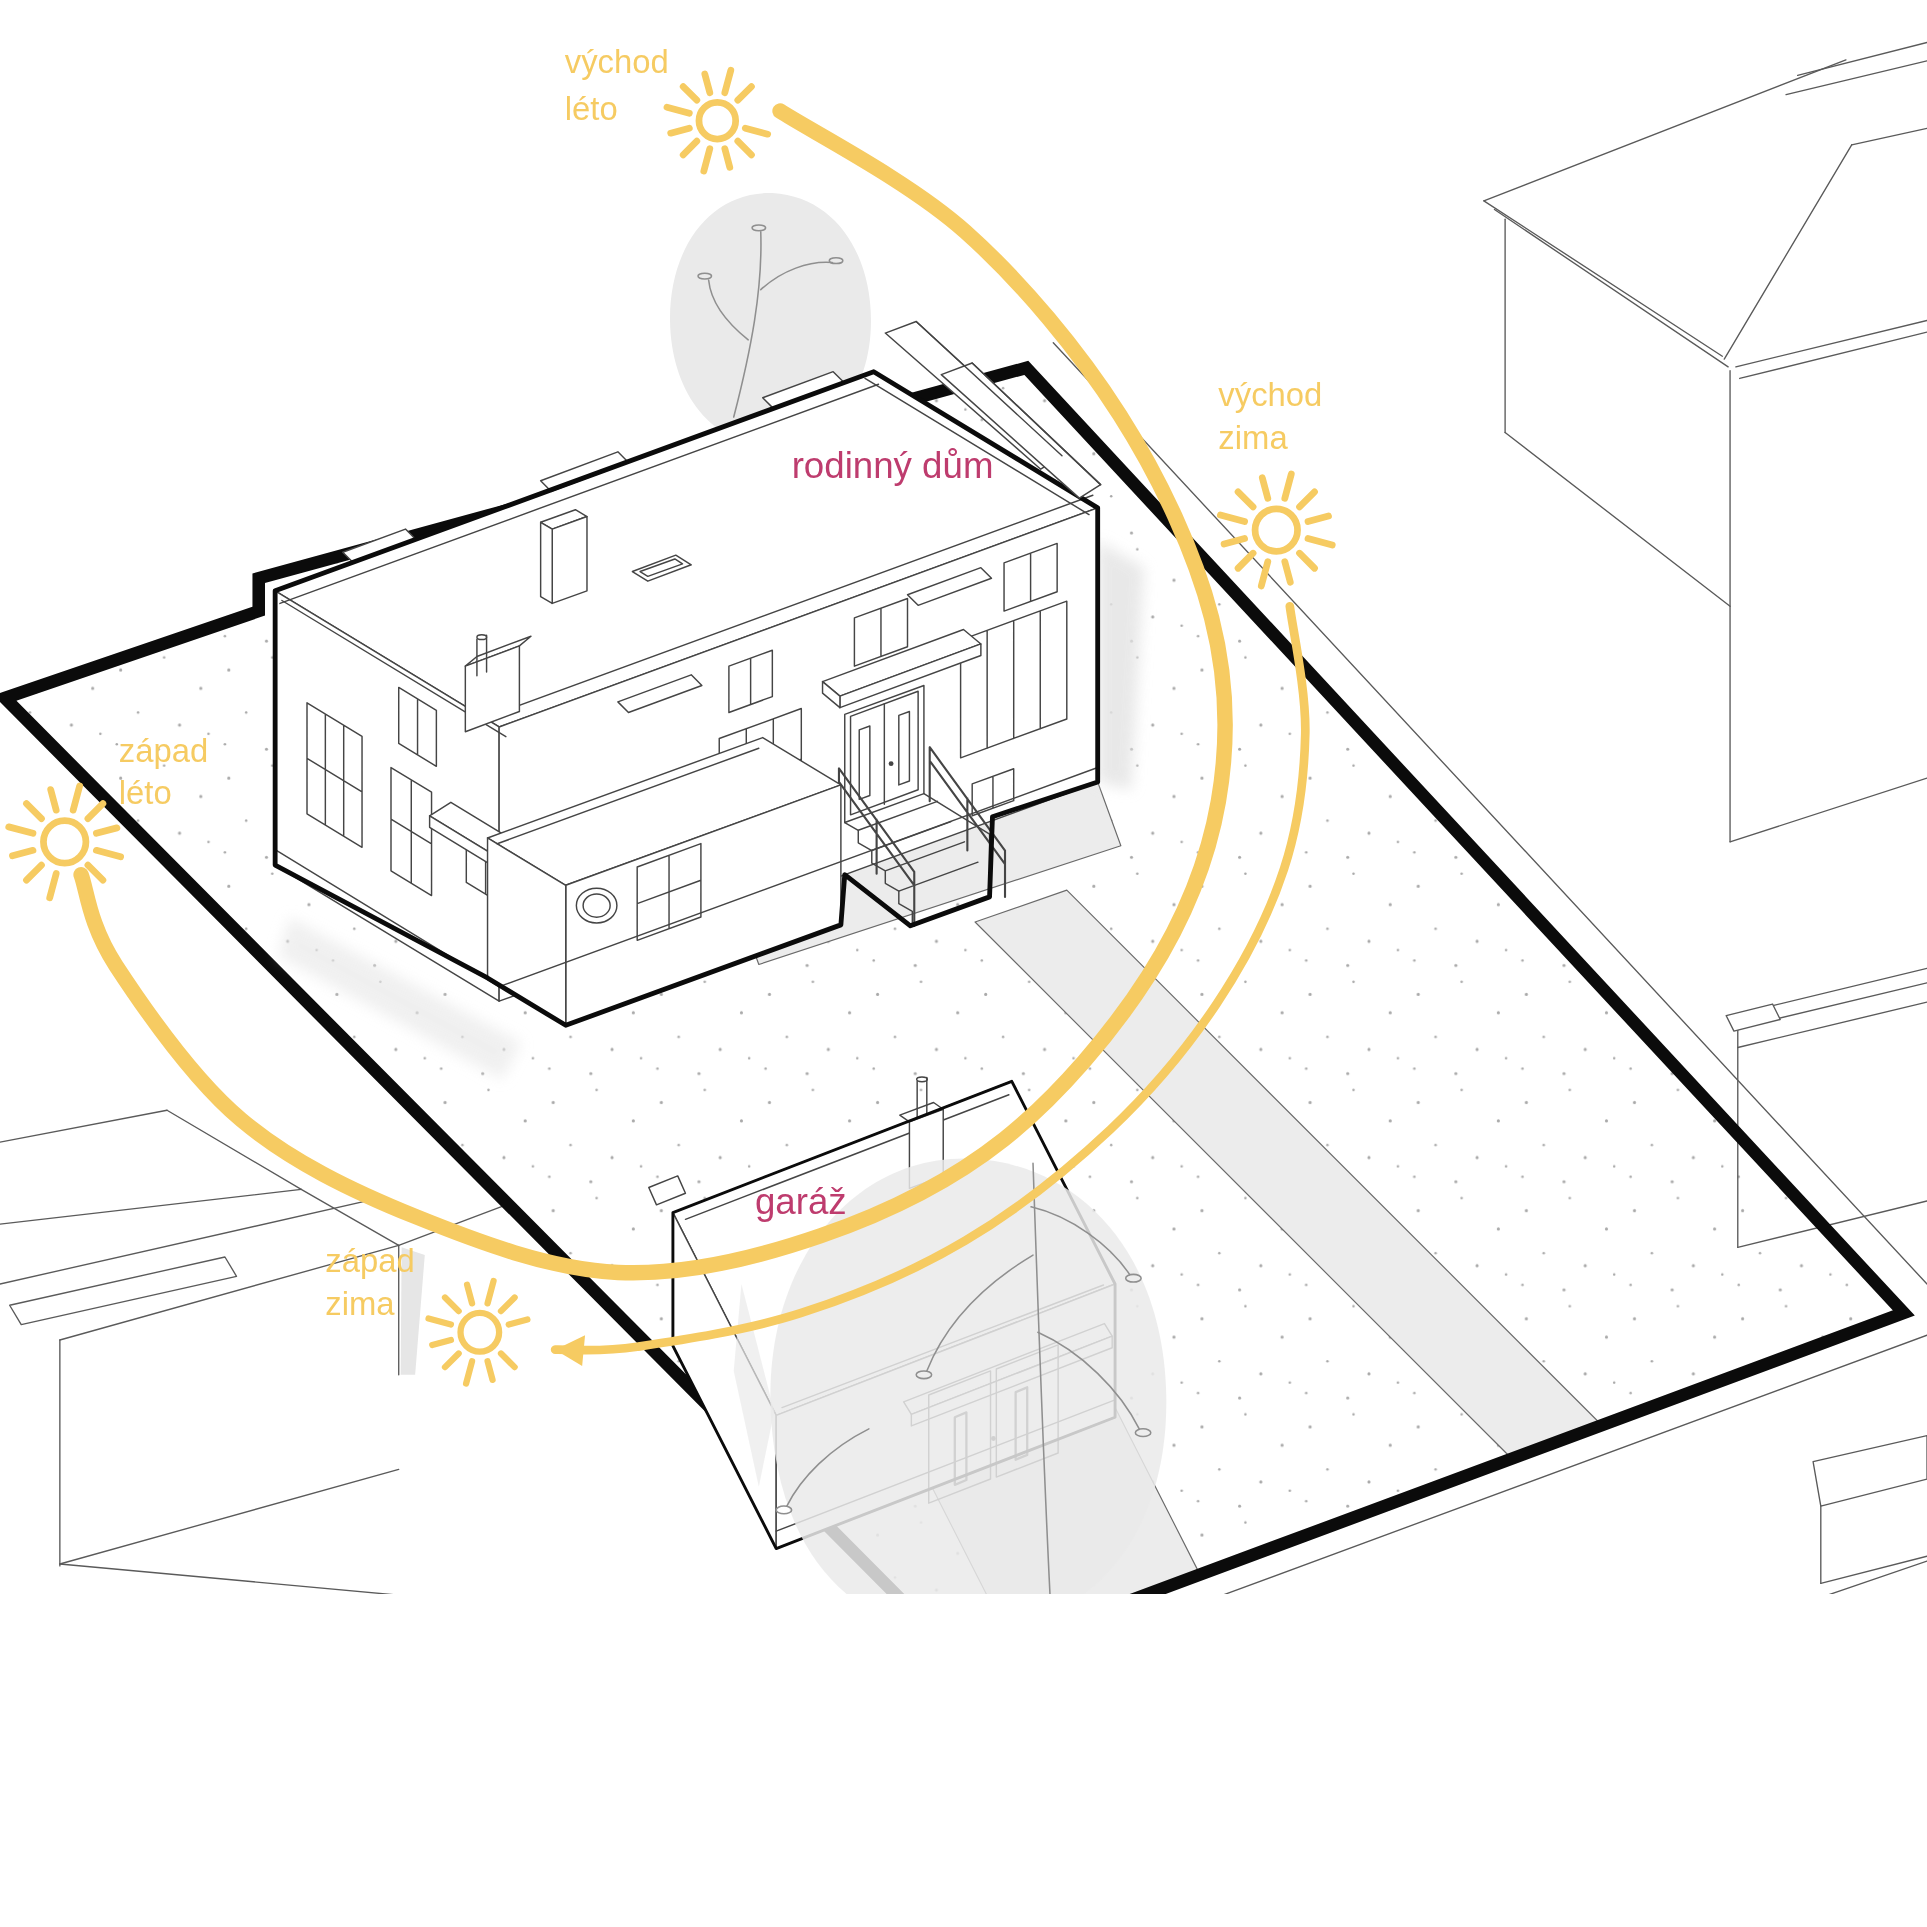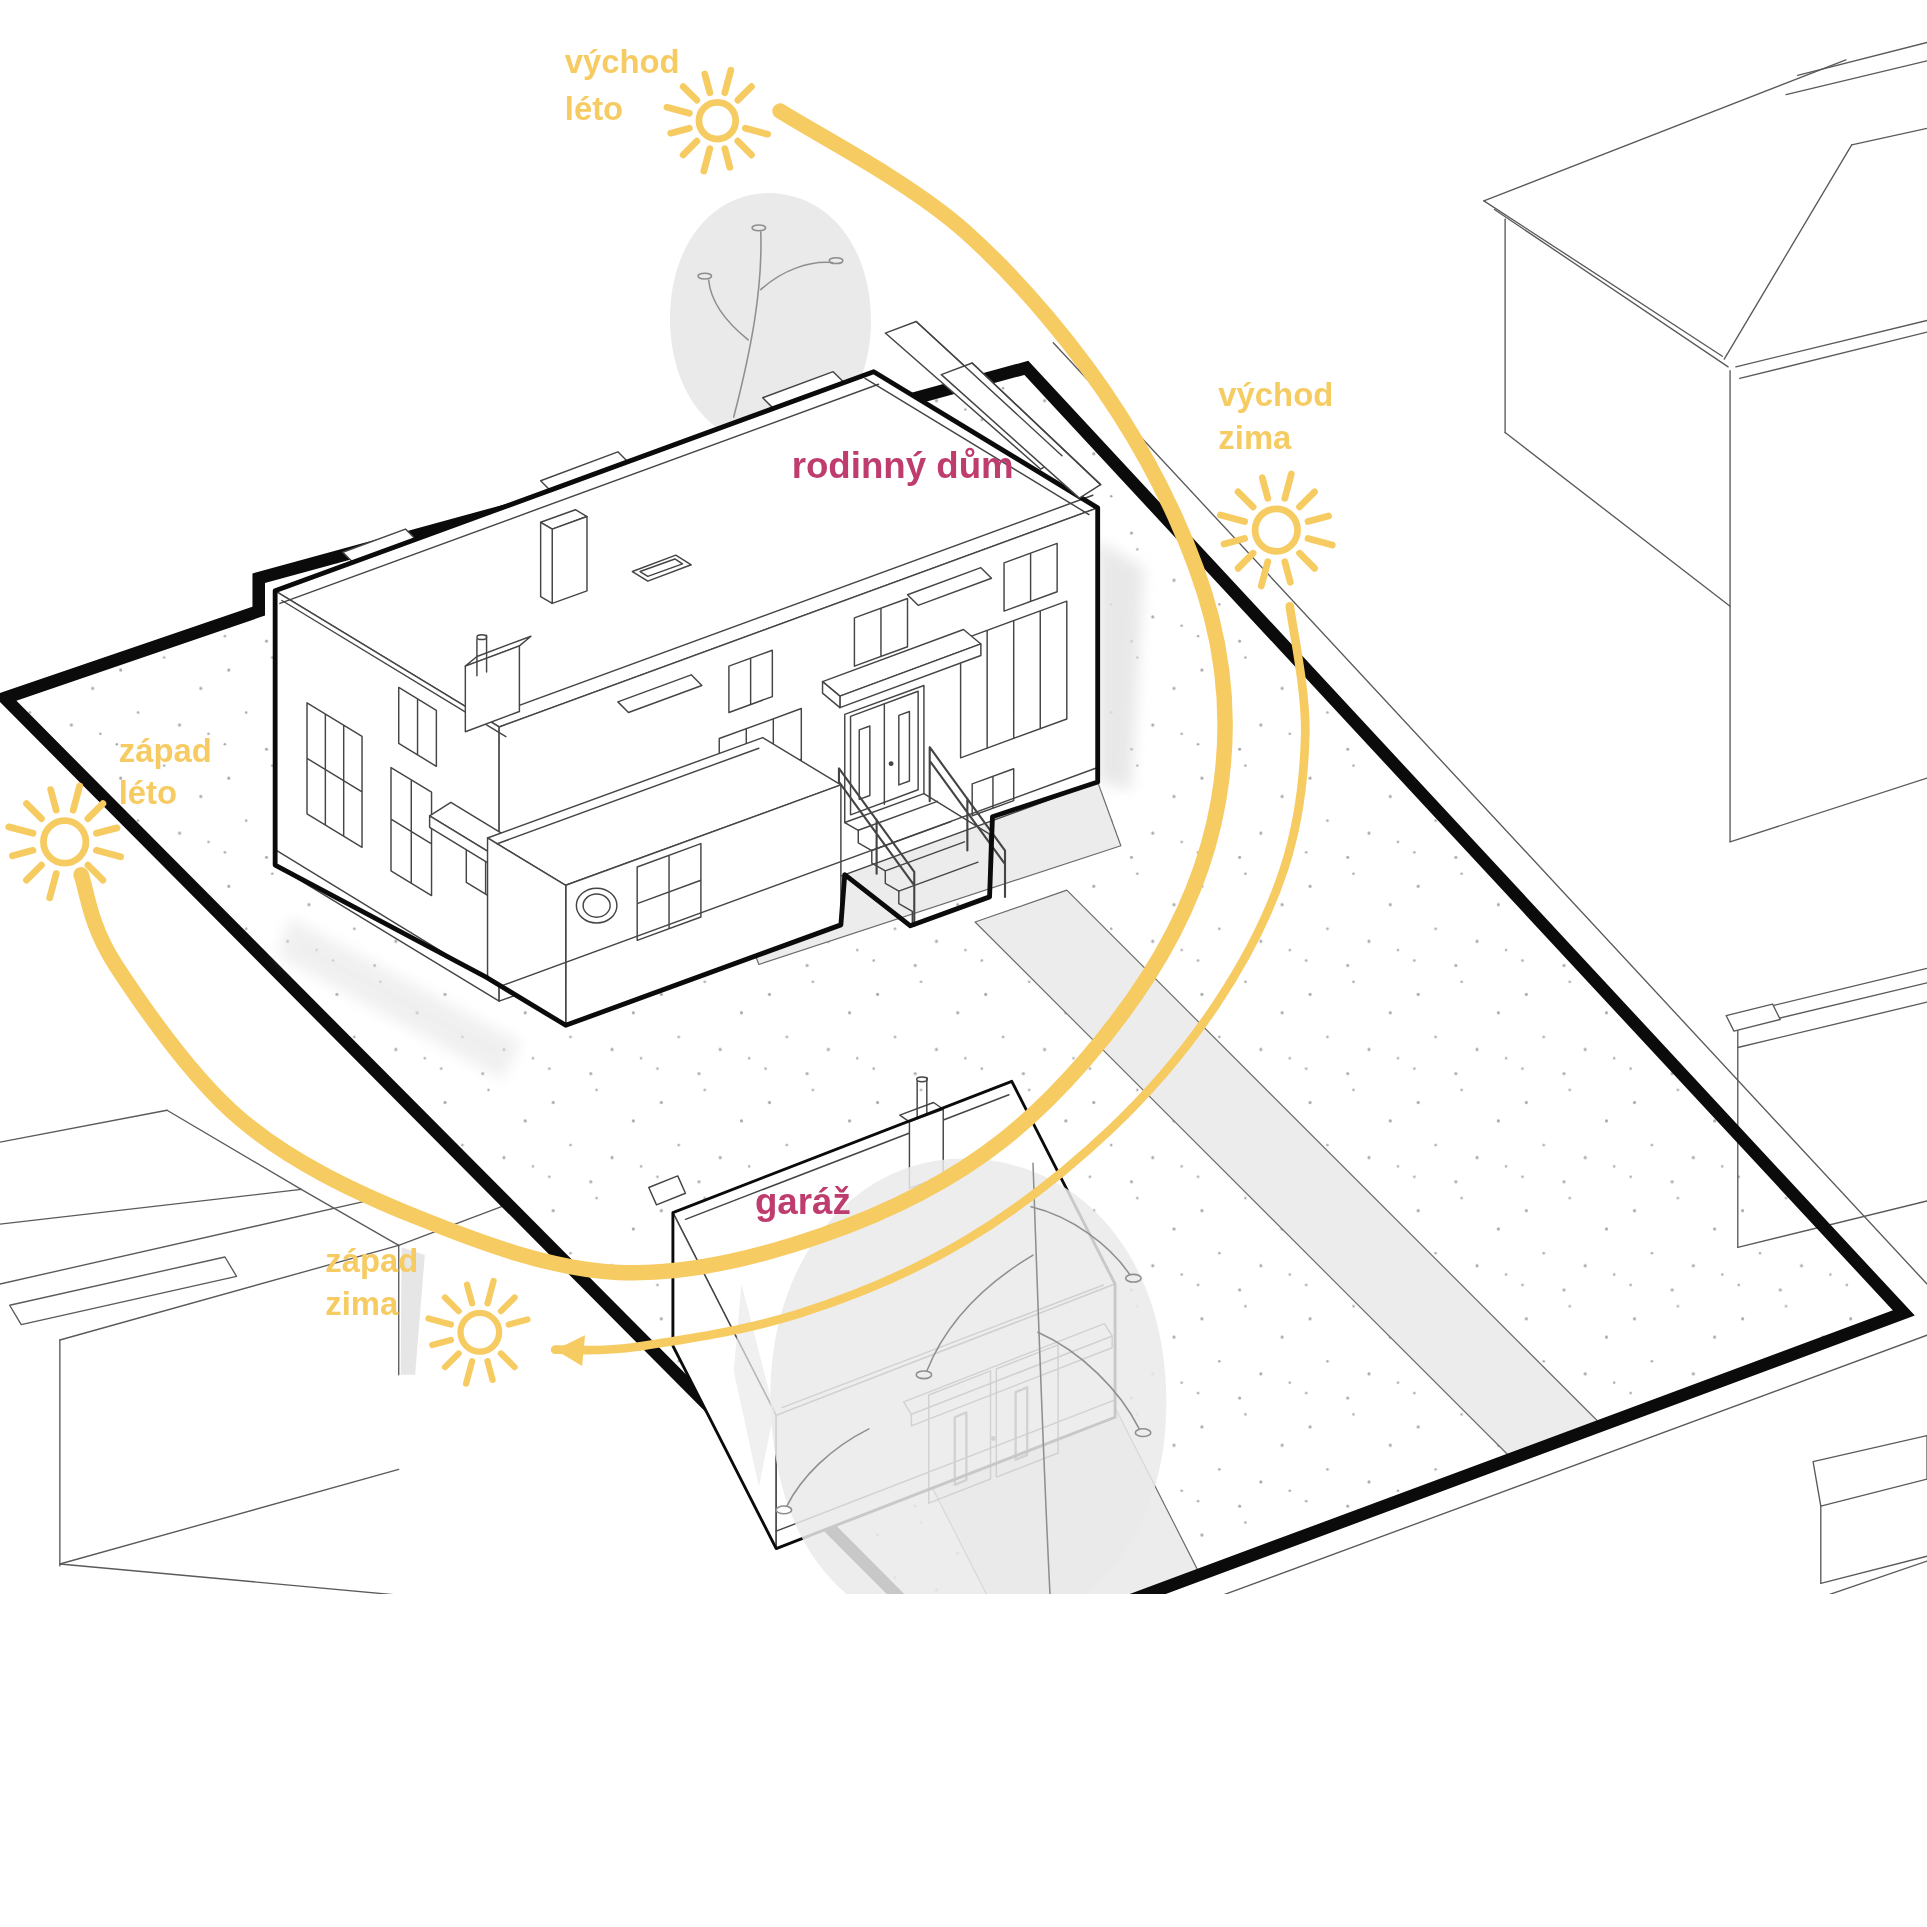--- a/index.html
+++ b/index.html
@@ -1,17 +1,17 @@
 <!DOCTYPE html>
 <html style="--sunc: #F6CB62; --accent: #BE3C6E; --ink: #0B0B0B; --line: #454545; --nline: #5A5A5A; --pave: #ECECEC; --leaf: #EAEAEA; --dot: #A9A9A9; --bg: #FFFFFF;"><head>
 <meta charset="utf-8">
 <style>
   html,body{margin:0;padding:0;background:#fff;}
   #stage{position:relative;width:1927px;height:1594px;background:var(--bg,#fff);overflow:hidden;
-         font-family:"Liberation Sans", sans-serif;font-weight:bold;}
+         font-family:"Liberation Sans", sans-serif;}
   svg{display:block}
   .thin{stroke:var(--line);stroke-width:1.5;fill:none;stroke-linejoin:round;stroke-linecap:round}
   .thinf{stroke:var(--line);stroke-width:1.5;fill:#fff;stroke-linejoin:round}
   .nb{stroke:var(--nline);stroke-width:1.4;fill:none;stroke-linejoin:round;stroke-linecap:round}
   .nbf{stroke:var(--nline);stroke-width:1.4;fill:#fff;stroke-linejoin:round}
   .thick{stroke:var(--ink);stroke-width:5;fill:none;stroke-linejoin:round;stroke-linecap:round}
   .pave{fill:var(--pave);stroke:#6a6a6a;stroke-width:1.2;stroke-linejoin:round}
   .blob{fill:var(--leaf);}
   .branch{stroke:#8f8f8f;stroke-width:1.6;fill:none;stroke-linecap:round}
   .rail{stroke:var(--line);stroke-width:2.2;fill:none;stroke-linecap:round}

